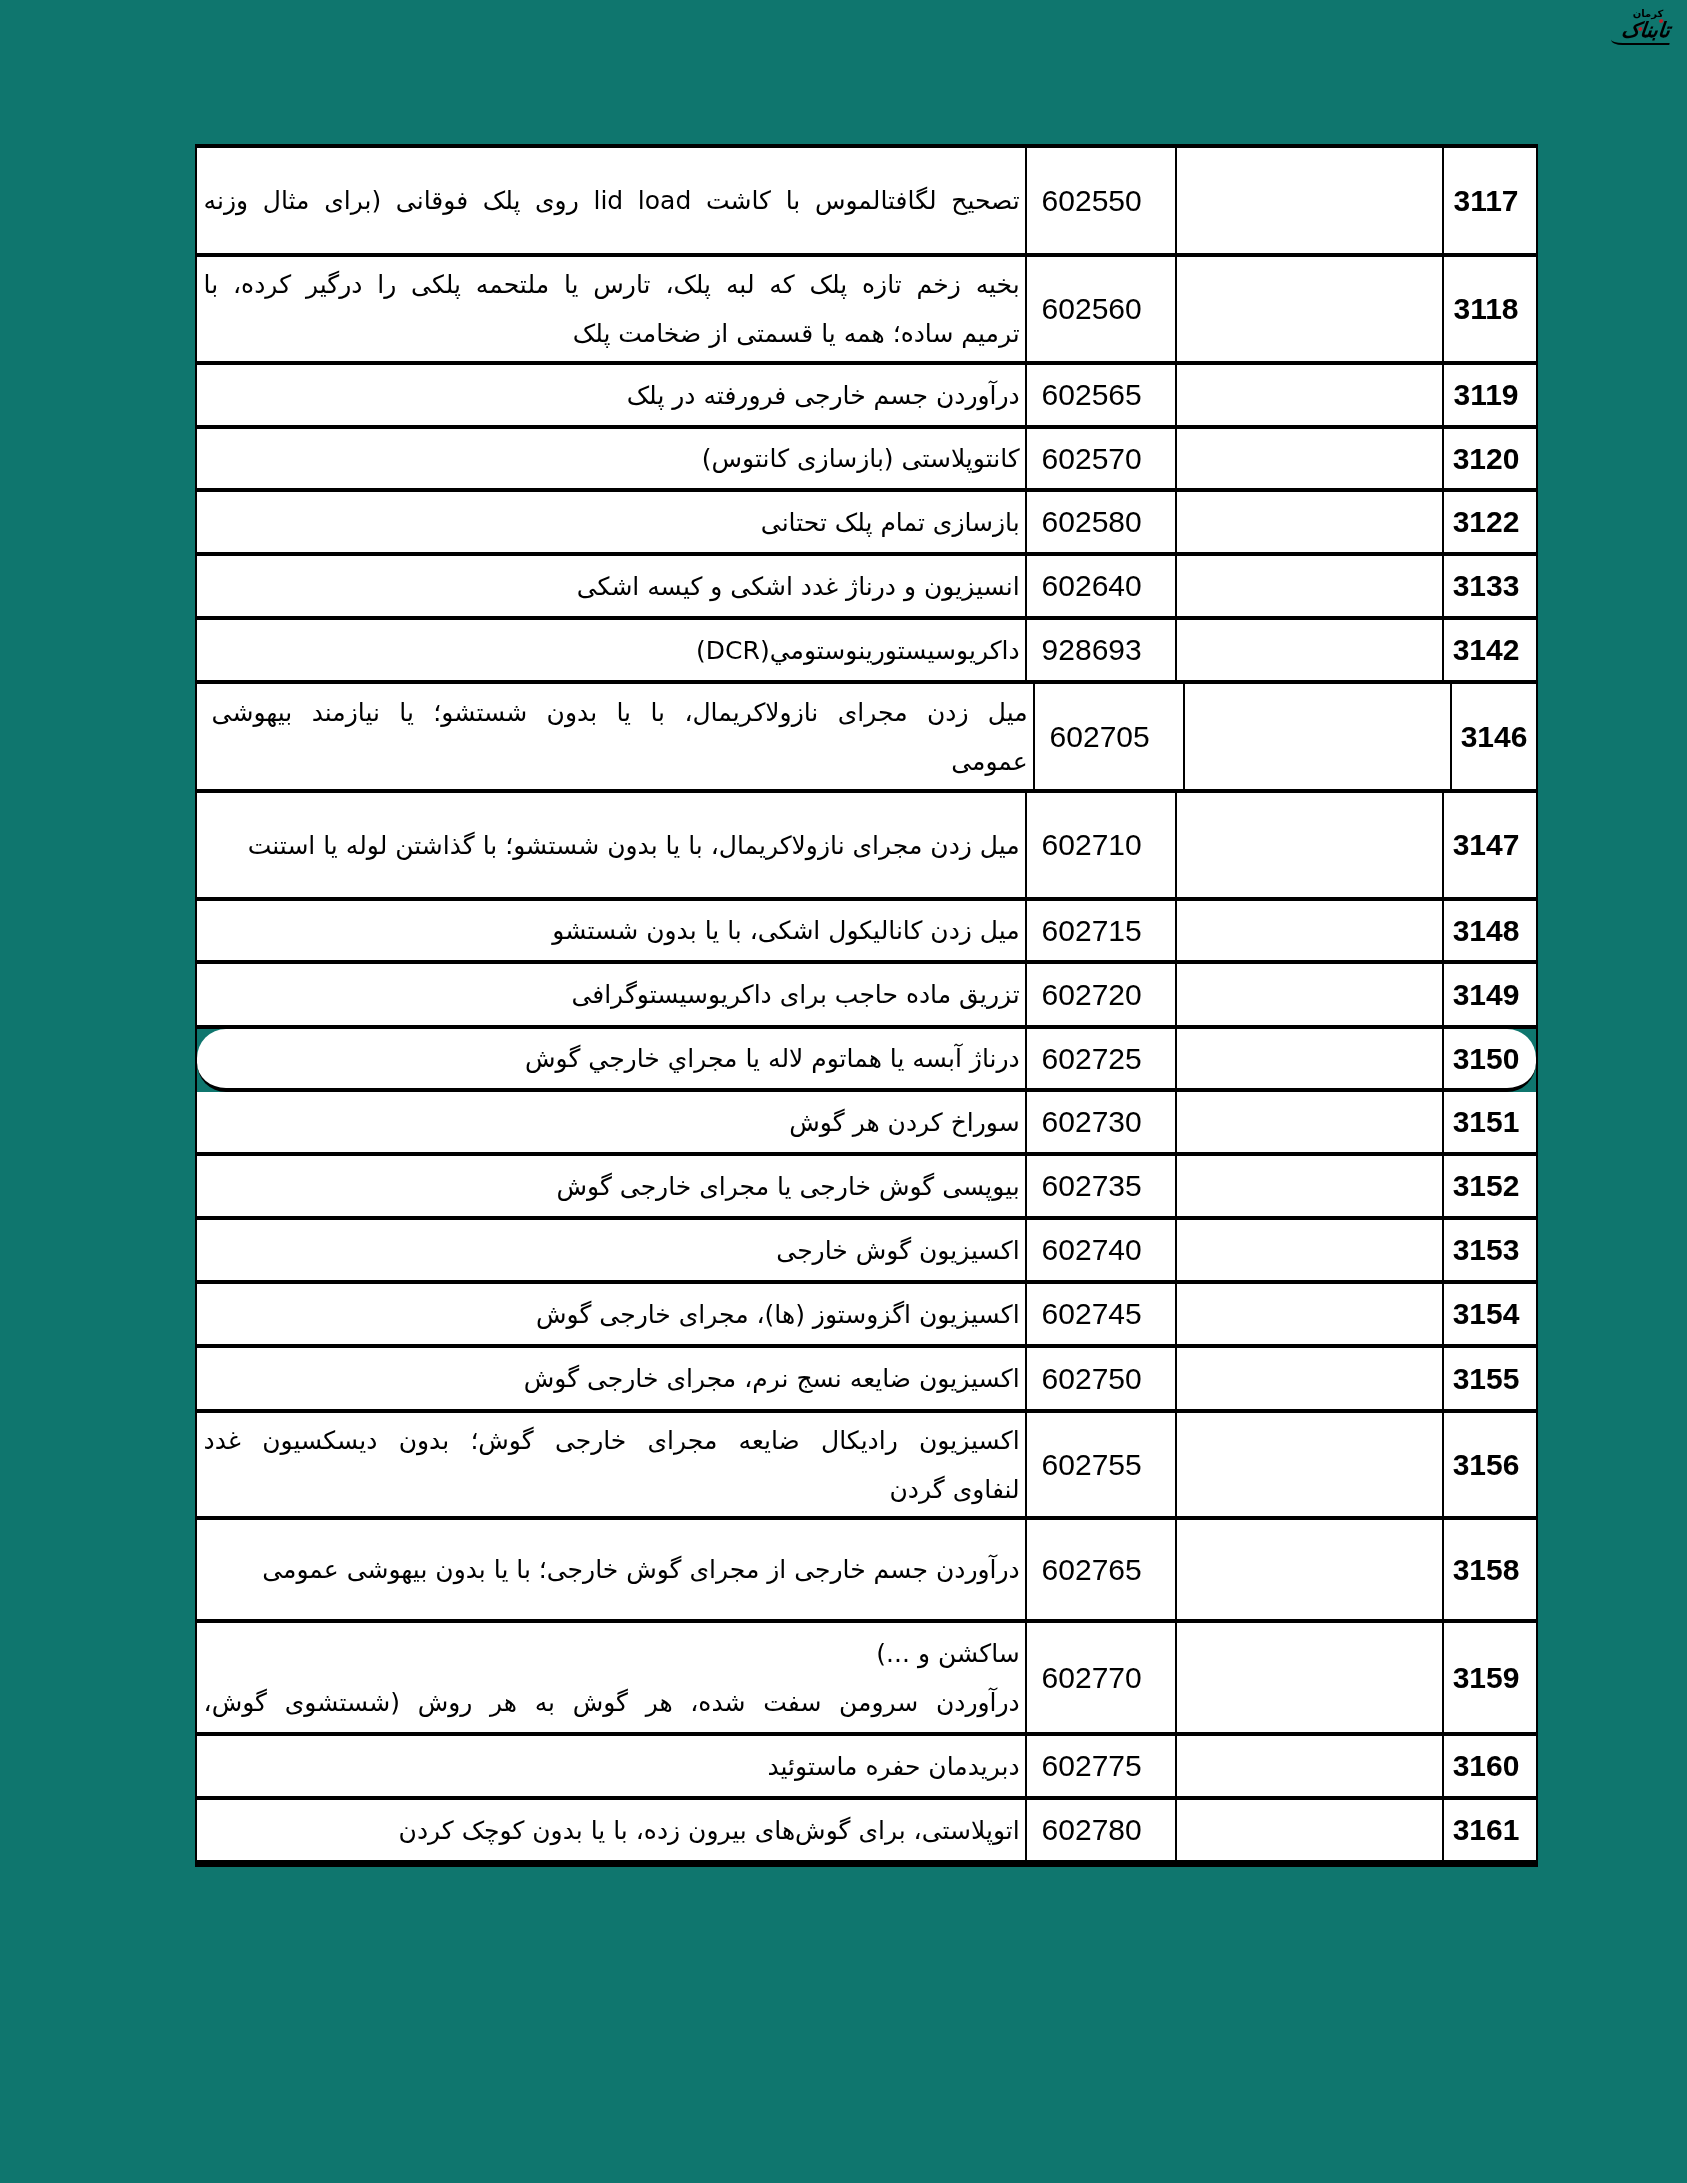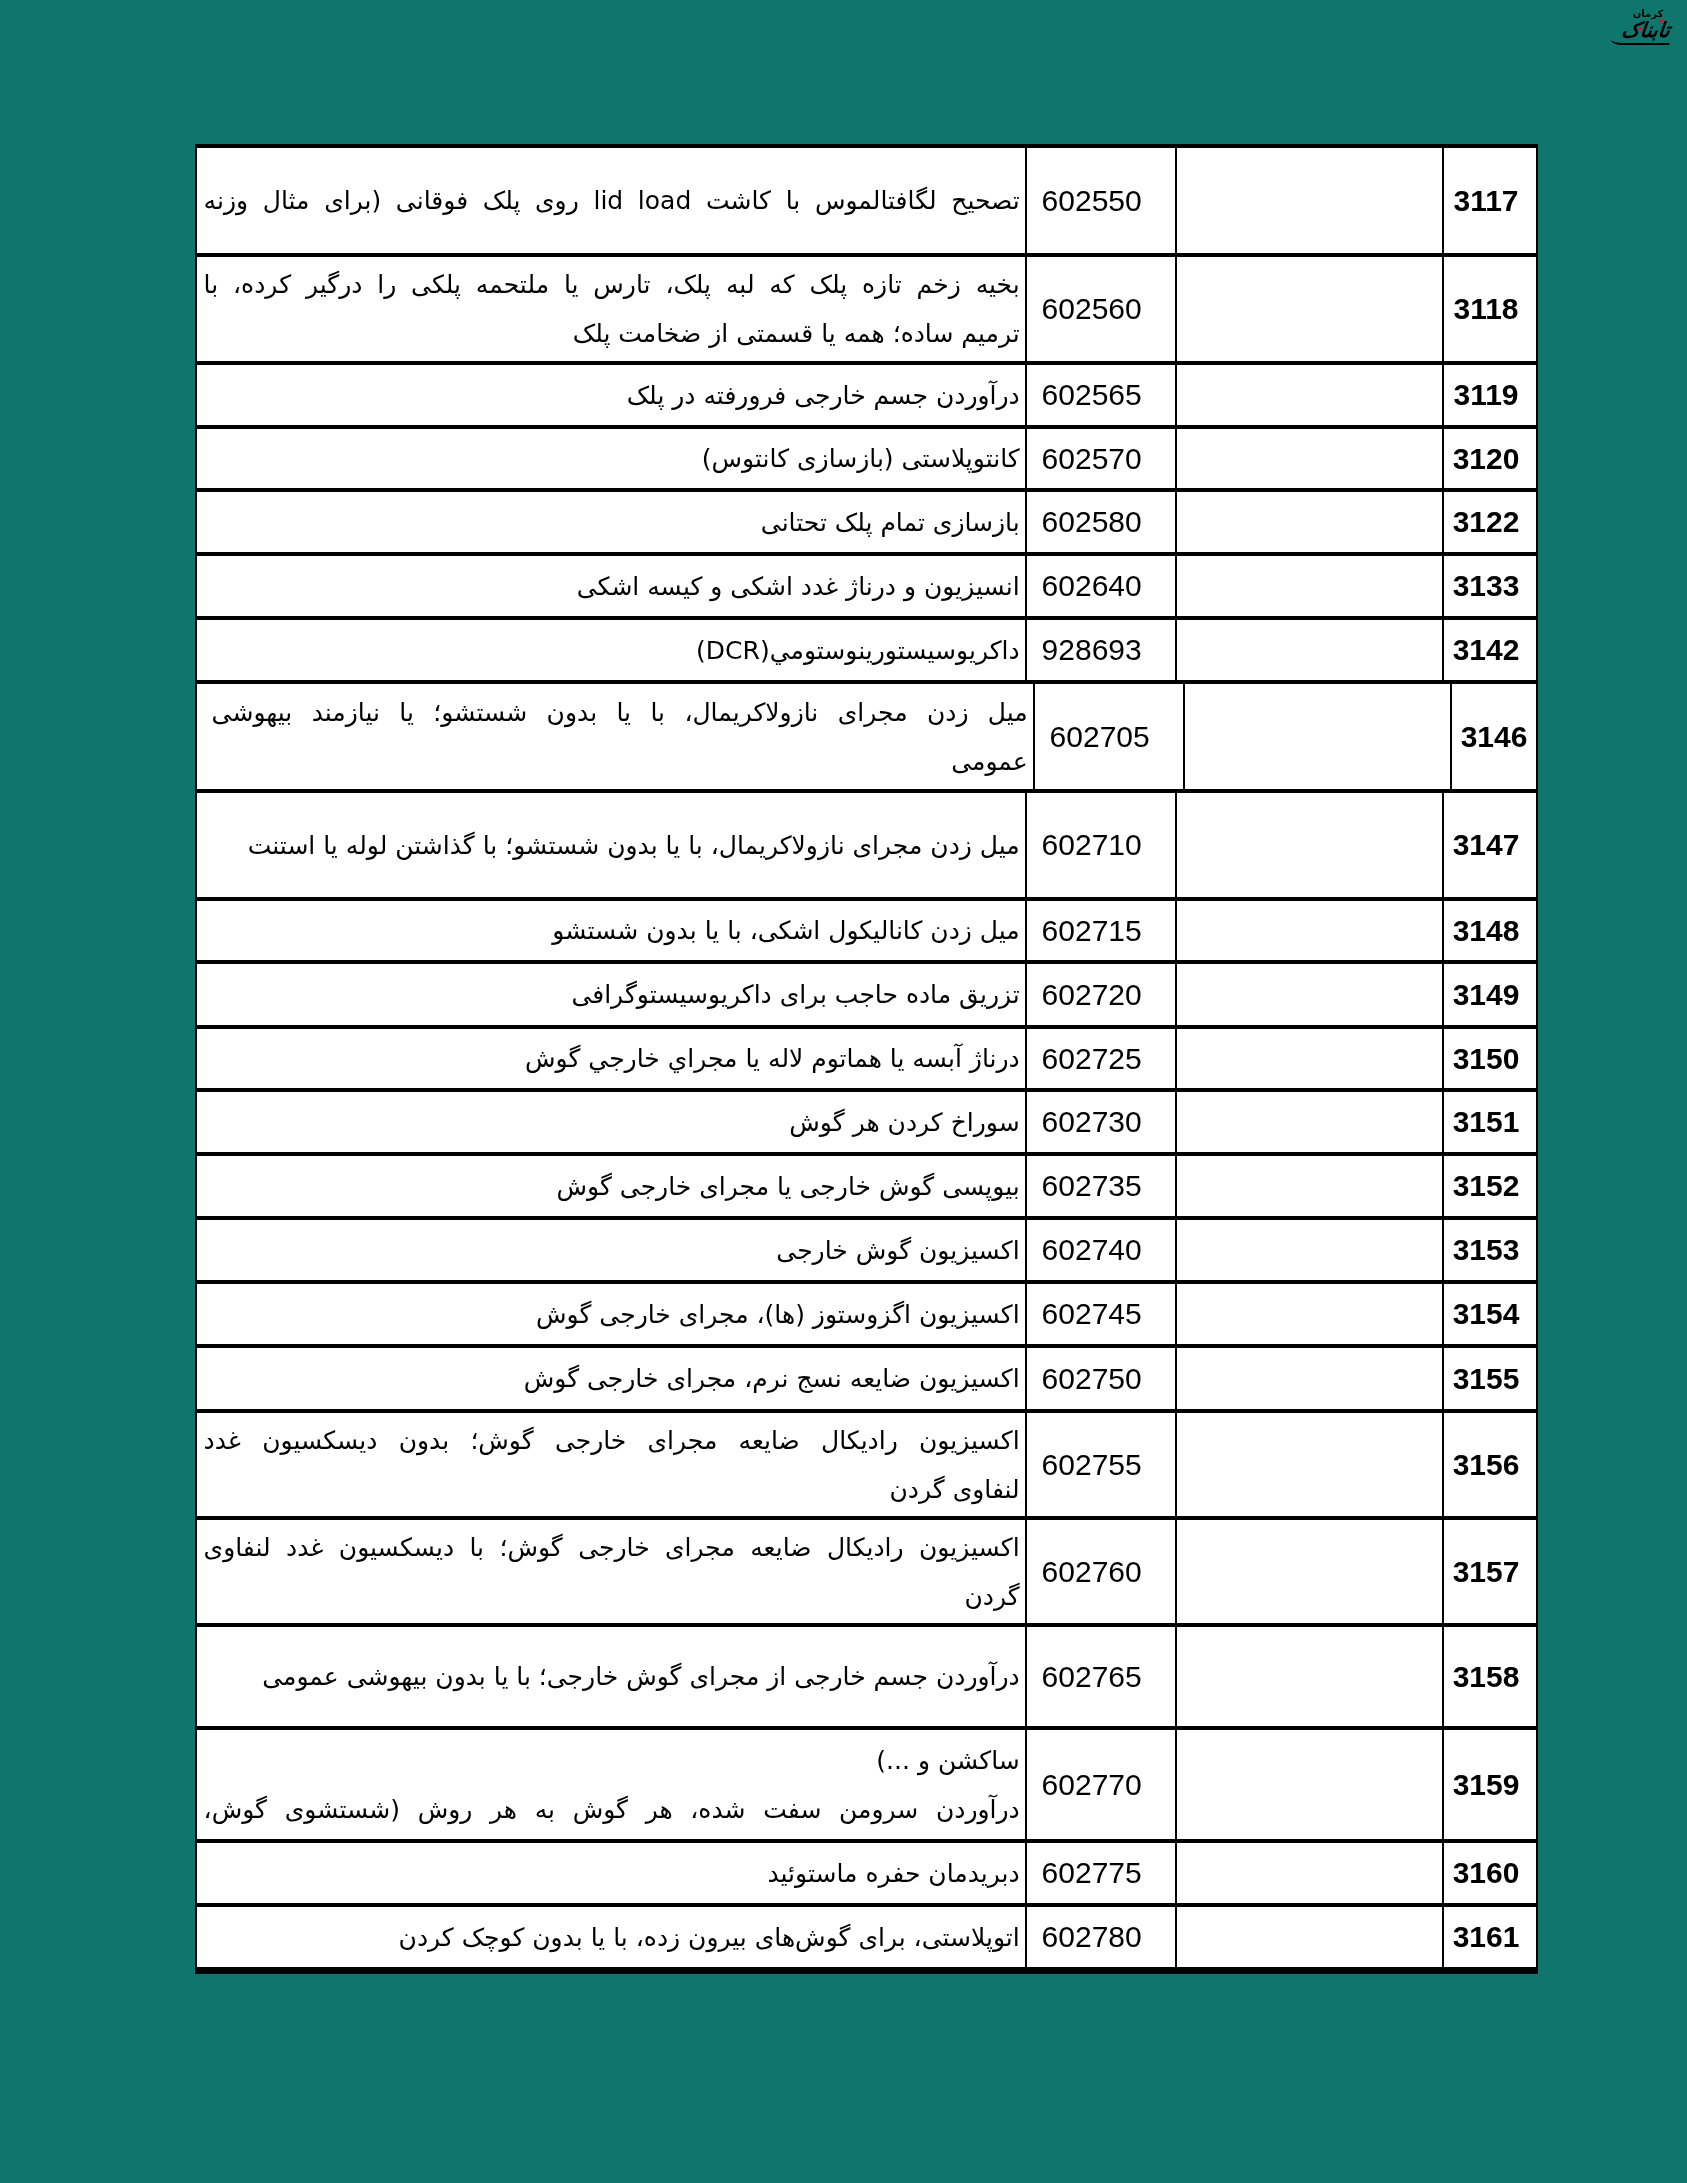--- a/index.html
+++ b/index.html
@@ -239,21 +239,21 @@
           <div class="line">تزریق ماده حاجب برای داکریوسیستوگرافی</div>
         </div>
         <div class="cell code">
           <span>602720</span>
         </div>
         <div class="cell empty"></div>
         <div class="cell num">
           <span>3149</span>
         </div>
       </div>
-      <div class="row" style="height: 63px;">
+      <div class="row" style="height: 63px; border-radius: 29px;">
         <div class="cell desc">
           <div class="line">درناژ آبسه یا هماتوم لاله یا مجراي خارجي گوش</div>
         </div>
         <div class="cell code">
           <span>602725</span>
         </div>
         <div class="cell empty"></div>
         <div class="cell num">
           <span>3150</span>
         </div>
@@ -324,33 +324,20 @@
           <div class="line">لنفاوی گردن</div>
         </div>
         <div class="cell code">
           <span>602755</span>
         </div>
         <div class="cell empty"></div>
         <div class="cell num">
           <span>3156</span>
         </div>
       </div>
-      <div class="row" style="height: 107px;">
-        <div class="cell desc">
-          <div class="line just">اکسیزیون رادیکال ضایعه مجرای خارجی گوش؛ با دیسکسیون غدد لنفاوی</div>
-          <div class="line">گردن</div>
-        </div>
-        <div class="cell code">
-          <span>602760</span>
-        </div>
-        <div class="cell empty"></div>
-        <div class="cell num">
-          <span>3157</span>
-        </div>
-      </div>
       <div class="row" style="height: 103px;">
         <div class="cell desc">
           <div class="line">درآوردن جسم خارجی از مجرای گوش خارجی؛ با یا بدون بیهوشی عمومی</div>
         </div>
         <div class="cell code">
           <span>602765</span>
         </div>
         <div class="cell empty"></div>
         <div class="cell num">
           <span>3158</span>

